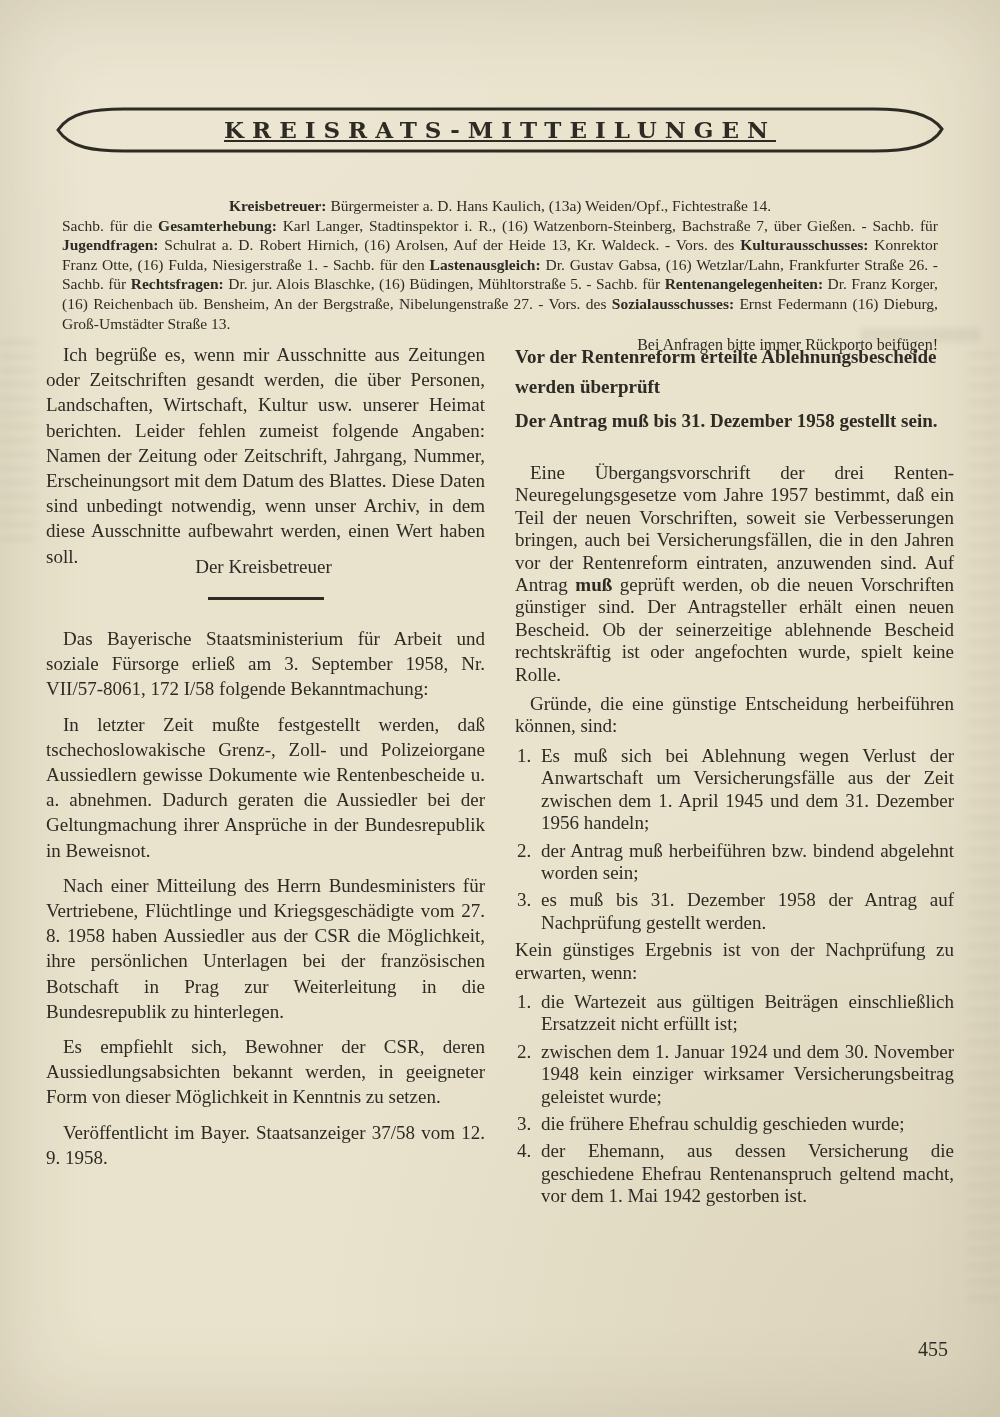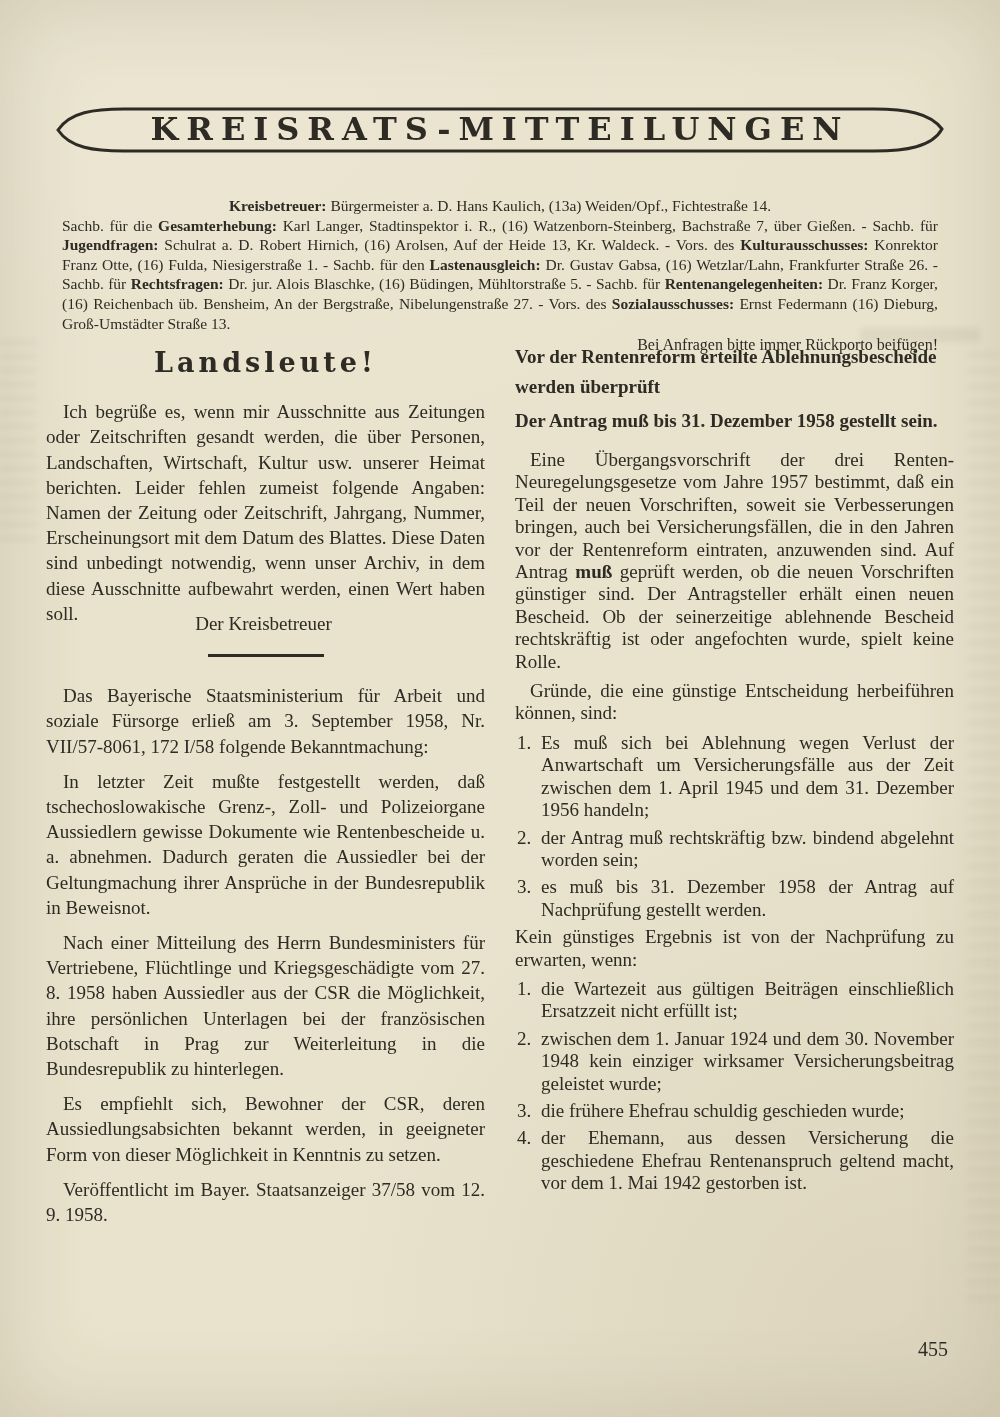--- a/index.html
+++ b/index.html
@@ -31,21 +31,21 @@
   .stain-top { right:20px; top:328px; width:120px; height:14px; opacity:.07;
     background:rgba(60,52,34,.9); }
 
   
   .banner { position:absolute; left:50px; top:100px; width:900px; height:60px; }
   .banner svg { position:absolute; inset:0; width:100%; height:100%; }
   .banner-title {
     position:absolute; inset:0;
     display:flex; align-items:center; justify-content:center;
     font-family:"DejaVu Serif",serif; font-weight:bold;
-    font-size:32px; letter-spacing:8px; padding-bottom:2px;
+    font-size:23px; letter-spacing:8px; padding-bottom:2px;text-decoration:underline;
   }
 
   
   .masthead { position:absolute; left:62px; top:196px; width:876px;
     font-size:15.5px; line-height:19.6px; }
   .mh-line1 { text-align:center; }
   .mh-body  { text-align:justify; hyphens:auto; }
   .mh-notice { text-align:right; font-weight:normal; font-size:16px; margin-top:2px; }
 
   
@@ -59,21 +59,21 @@
     font-weight:bold; font-size:27px; letter-spacing:4px;
     margin:8px 0 24px; text-indent:0; }
   .sig { text-align:center; margin-top:-25px; margin-bottom:1px; padding-right:4px; }
   .rule { width:116px; border-top:3px solid #2d2b24; margin:18px auto 26px; }
 
   .col-right { font-size:19px; line-height:22.4px; }
   .col-right p { text-indent:15px; margin-bottom:7px; }
   .col-right p.noindent { text-indent:0; }
   .rh1, .rh2 { font-weight:bold; font-size:19px; line-height:30px; text-align:left; }
   .rh1 { margin-bottom:4px; }
-  .rh2 { margin-bottom:13px; }
+  .rh2 { margin-bottom:26px; }
   .num-item { position:relative; padding-left:26px; margin-bottom:5px; }
   .num-item .n { position:absolute; left:2px; }
 
   .page-number { position:absolute; right:52px; top:1338px; font-size:20px; }
 </style>
 </head>
 <body>
 
 <div class="page">
 
@@ -90,21 +90,20 @@
 
   <div class="masthead">
     <div class="mh-line1"><span class="b">Kreisbetreuer:</span><span> Bürgermeister a. D. Hans Kaulich, (13a) Weiden/Opf., Fichtestraße 14.</span></div>
     <div class="mh-body"><span>Sachb. für die </span><span class="b">Gesamterhebung:</span><span> Karl Langer, Stadtinspektor i. R., (16) Watzenborn-Steinberg, Bachstraße 7, über Gießen. - Sachb. für </span><span class="b">Jugendfragen:</span><span> Schulrat a. D. Robert Hirnich, (16) Arolsen, Auf der Heide 13, Kr. Waldeck. - Vors. des </span><span class="b">Kulturausschusses:</span><span> Konrektor Franz Otte, (16) Fulda, Niesigerstraße 1. - Sachb. für den </span><span class="b">Lastenausgleich:</span><span> Dr. Gustav Gabsa, (16) Wetzlar/Lahn, Frankfurter Straße 26. - Sachb. für </span><span class="b">Rechtsfragen:</span><span> Dr. jur. Alois Blaschke, (16) Büdingen, Mühltorstraße 5. - Sachb. für </span><span class="b">Rentenangelegenheiten:</span><span> Dr. Franz Korger, (16) Reichenbach üb. Bensheim, An der Bergstraße, Nibelungenstraße 27. - Vors. des </span><span class="b">Sozialausschusses:</span><span> Ernst Federmann (16) Dieburg, Groß-Umstädter Straße 13.</span></div>
     <div class="mh-notice">Bei Anfragen bitte immer Rückporto beifügen!</div>
   </div>
 
   <div class="columns">
 
     <div class="col col-left">
-      <div class="article-title">Landsleute!</div>
       <p>Ich begrüße es, wenn mir Ausschnitte aus Zeitungen oder Zeitschriften gesandt werden, die über Personen, Landschaften, Wirtschaft, Kultur usw. unserer Heimat berichten. Leider fehlen zumeist folgende Angaben: Namen der Zeitung oder Zeitschrift, Jahrgang, Nummer, Erscheinungsort mit dem Datum des Blattes. Diese Daten sind unbedingt notwendig, wenn unser Archiv, in dem diese Ausschnitte aufbewahrt werden, einen Wert haben soll.</p>
       <div class="sig">Der Kreisbetreuer</div>
       <div class="rule"></div>
       <p>Das Bayerische Staatsministerium für Arbeit und soziale Fürsorge erließ am 3. September 1958, Nr. VII/57-8061, 172 I/58 folgende Bekanntmachung:</p>
       <p>In letzter Zeit mußte festgestellt werden, daß tschechoslowakische Grenz-, Zoll- und Polizeiorgane Aussiedlern gewisse Dokumente wie Rentenbescheide u. a. abnehmen. Dadurch geraten die Aussiedler bei der Geltungmachung ihrer Ansprüche in der Bundesrepublik in Beweisnot.</p>
       <p>Nach einer Mitteilung des Herrn Bundesministers für Vertriebene, Flüchtlinge und Kriegsgeschädigte vom 27. 8. 1958 haben Aussiedler aus der CSR die Möglichkeit, ihre persönlichen Unterlagen bei der französischen Botschaft in Prag zur Weiterleitung in die Bundesrepublik zu hinterlegen.</p>
       <p>Es empfiehlt sich, Bewohner der CSR, deren Aussiedlungsabsichten bekannt werden, in geeigneter Form von dieser Möglichkeit in Kenntnis zu setzen.</p>
       <p>Veröffentlicht im Bayer. Staatsanzeiger 37/58 vom 12. 9. 1958.</p>
     </div>
 
@@ -113,21 +112,21 @@
       <div class="rh2">Der Antrag muß bis 31. Dezember 1958 gestellt sein.</div>
       <p><span>Eine Übergangsvorschrift der drei Renten-Neuregelungsgesetze vom Jahre 1957 bestimmt, daß ein Teil der neuen Vorschriften, soweit sie Verbesserungen bringen, auch bei Versicherungsfällen, die in den Jahren vor der Rentenreform eintraten, anzuwenden sind. Auf Antrag </span><span class="b">muß</span><span> geprüft werden, ob die neuen Vorschriften günstiger sind. Der Antragsteller erhält einen neuen Bescheid. Ob der seinerzeitige ablehnende Bescheid rechtskräftig ist oder angefochten wurde, spielt keine Rolle.</span></p>
       <p>Gründe, die eine günstige Entscheidung herbeiführen können, sind:</p>
 
       <div class="num-item">
         <span class="n">1.</span>
         <span>Es muß sich bei Ablehnung wegen Verlust der Anwartschaft um Versicherungsfälle aus der Zeit zwischen dem 1. April 1945 und dem 31. Dezember 1956 handeln;</span>
       </div>
       <div class="num-item">
         <span class="n">2.</span>
-        <span>der Antrag muß rechtskräftig bzw. bindend abgelehnt worden sein;</span>
+        <span>der Antrag muß herbeiführen bzw. bindend abgelehnt worden sein;</span>
       </div>
       <div class="num-item">
         <span class="n">3.</span>
         <span>es muß bis 31. Dezember 1958 der Antrag auf Nachprüfung gestellt werden.</span>
       </div>
 
       <p class="noindent">Kein günstiges Ergebnis ist von der Nachprüfung zu erwarten, wenn:</p>
 
       <div class="num-item">
         <span class="n">1.</span>

